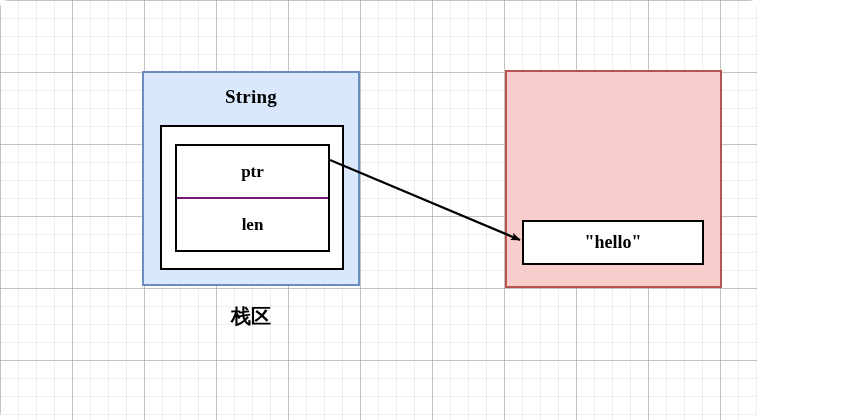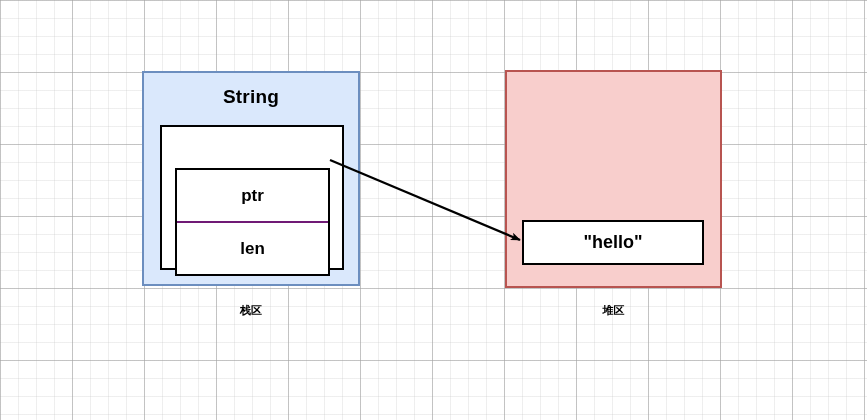--- a/index.html
+++ b/index.html
@@ -2,32 +2,33 @@
 <html><head>
 <meta charset="utf-8">
 <style>
   html, body {
     margin: 0;
     padding: 0;
     background: #ffffff;
   }
   #canvas {
     position: relative;
-    width: 867px;
+    width: 757px;
     height: 420px;
     overflow: hidden;
     background-color: #ffffff;
     background-image:
       linear-gradient(to right, rgba(160,160,160,0.55) 1px, transparent 1px),
       linear-gradient(to bottom, rgba(160,160,160,0.55) 1px, transparent 1px),
       linear-gradient(to right, rgba(200,200,200,0.30) 1px, transparent 1px),
       linear-gradient(to bottom, rgba(200,200,200,0.30) 1px, transparent 1px);
     background-size: 72px 72px, 72px 72px, 18px 18px, 18px 18px;
     background-position: 0px -6px, -6px 0px, 0px -6px, -6px 0px;
-    font-family: Liberation Sans, sans-serif;
+    font-family: Liberation Serif, serif;
+    border-radius: 8px;
   }
 
   
   .region {
     position: absolute;
     box-sizing: border-box;
     border-width: 2px;
     border-style: solid;
   }
   #stack-region {
@@ -66,21 +67,20 @@
   
   #field-table {
     position: absolute;
     left: 175px; top: 144px;
     width: 155px; height: 108px;
     box-sizing: border-box;
     background: #ffffff;
     border: 2px solid #000000;
     display: flex;
     flex-direction: column;
-    margin-top: 24px;
   }
   .field-row {
     box-sizing: border-box;
     flex: 1 1 0;
     display: flex;
     align-items: center;
     justify-content: center;
     font-size: 17px;
     font-weight: bold;
     color: #000000;
@@ -111,21 +111,21 @@
     position: absolute;
     left: 0; top: 0;
     width: 867px; height: 420px;
     pointer-events: none;
   }
 
   
   .caption {
     position: absolute;
     text-align: center;
-    font-size: 11px;
+    font-size: 20px;
     font-weight: bold;
     color: #000000;
   }
   #stack-caption { left: 142px; top: 303px; width: 218px; }
   #heap-caption  { left: 505px; top: 303px; width: 217px; }
 </style>
 </head>
 <body>
 
 <div id="canvas">
@@ -148,15 +148,14 @@
   <svg id="arrow-layer" viewBox="0 0 867 420" xmlns="http://www.w3.org/2000/svg">
     <defs>
       <marker id="arrowhead" markerWidth="10" markerHeight="8" refX="9.2" refY="4" orient="auto" markerUnits="userSpaceOnUse">
         <path d="M0,0 L10,4 L0,8 L2.4,4 Z" fill="#000000"></path>
       </marker>
     </defs>
     <line x1="330" y1="160" x2="520" y2="240" stroke="#000000" stroke-width="2.2" marker-end="url(#arrowhead)"></line>
   </svg>
 
   <div id="stack-caption" class="caption">栈区</div>
-  <div id="heap-caption" class="caption">堆区</div>
 
 </div>
 
 </body></html>

